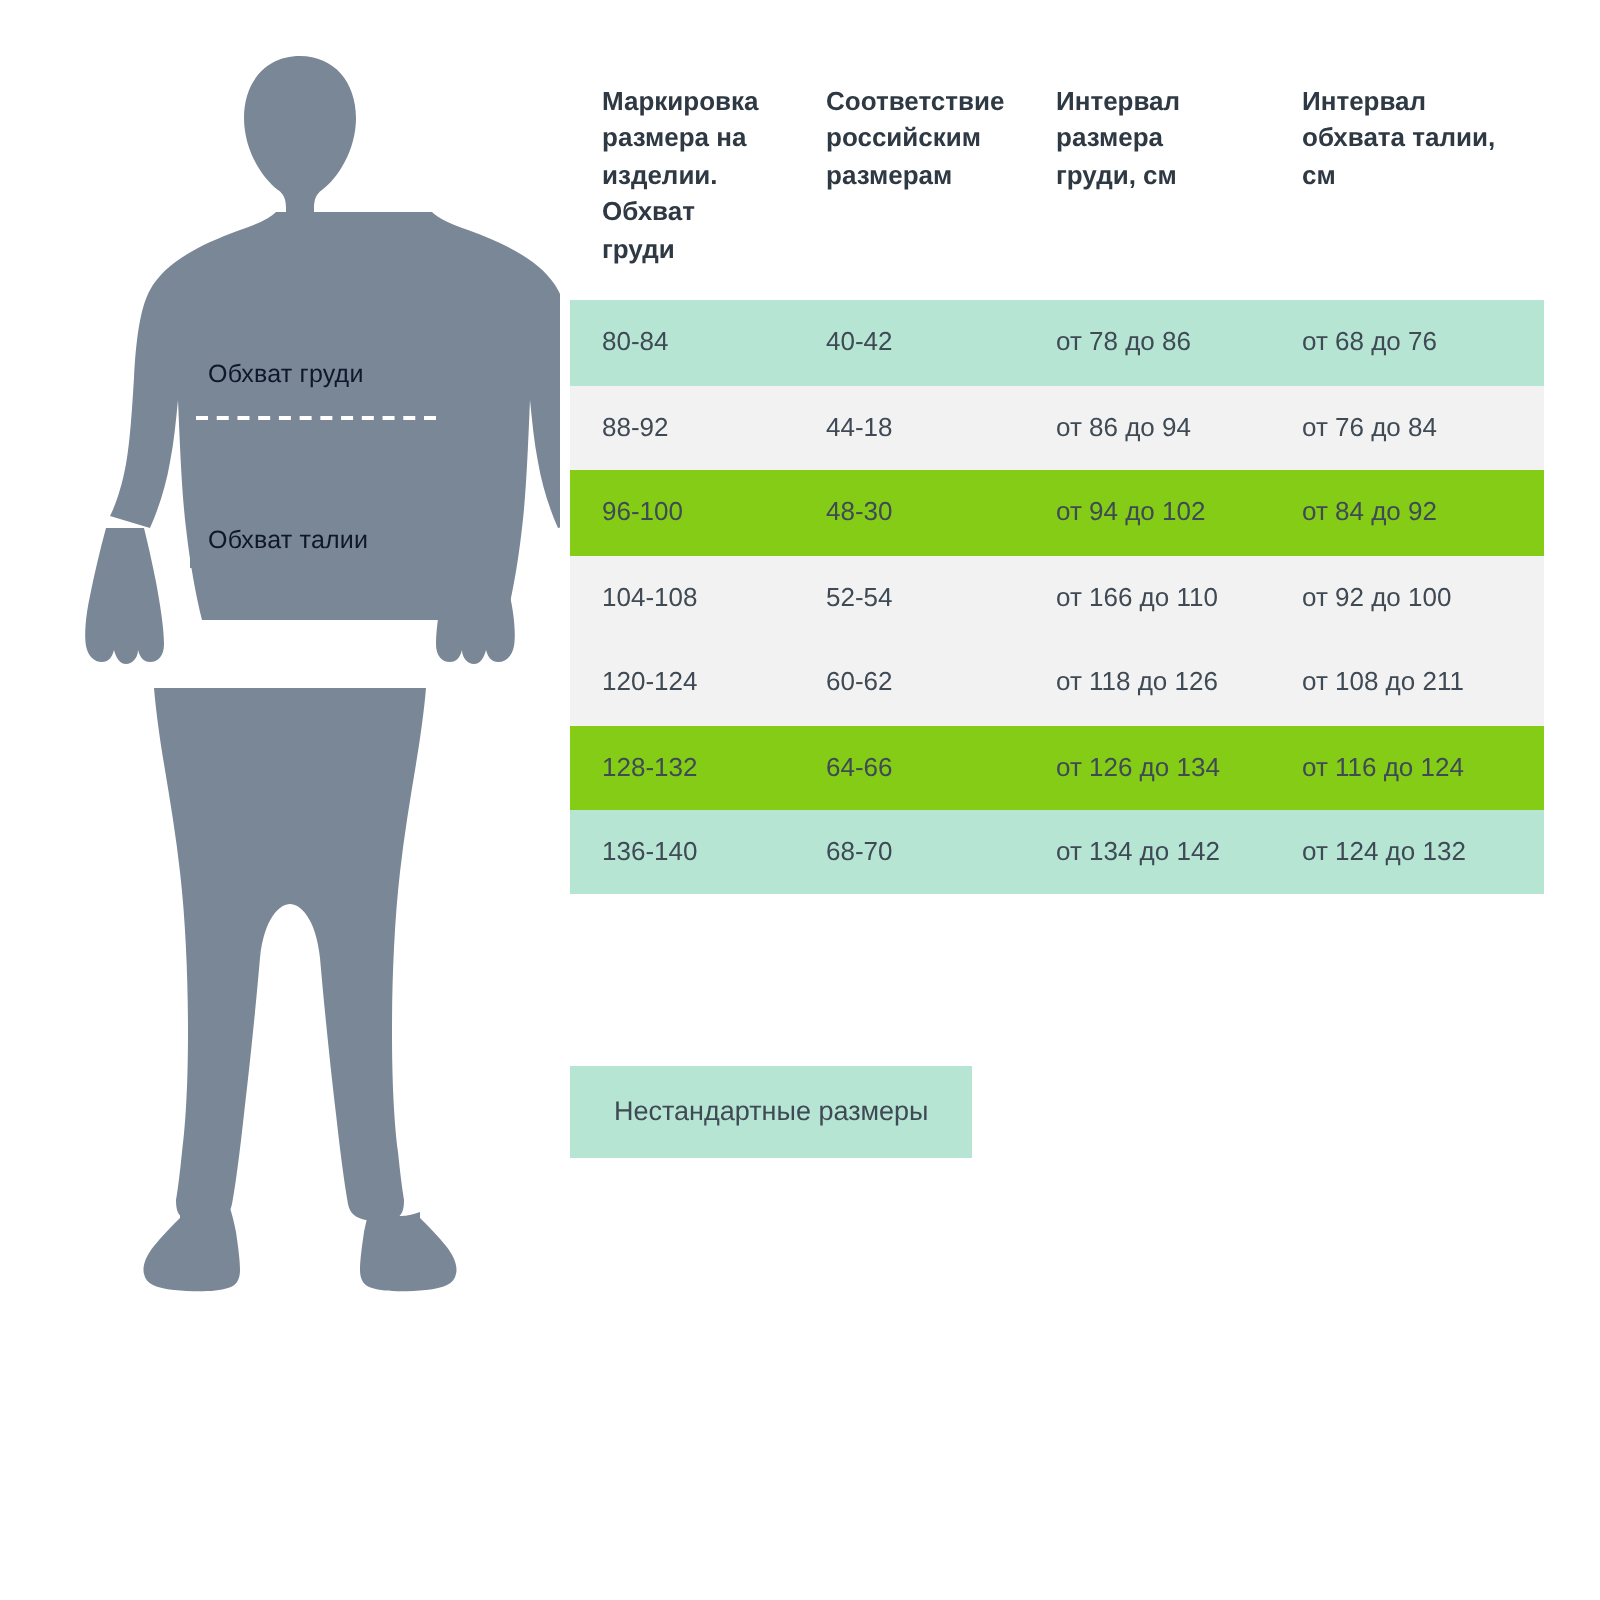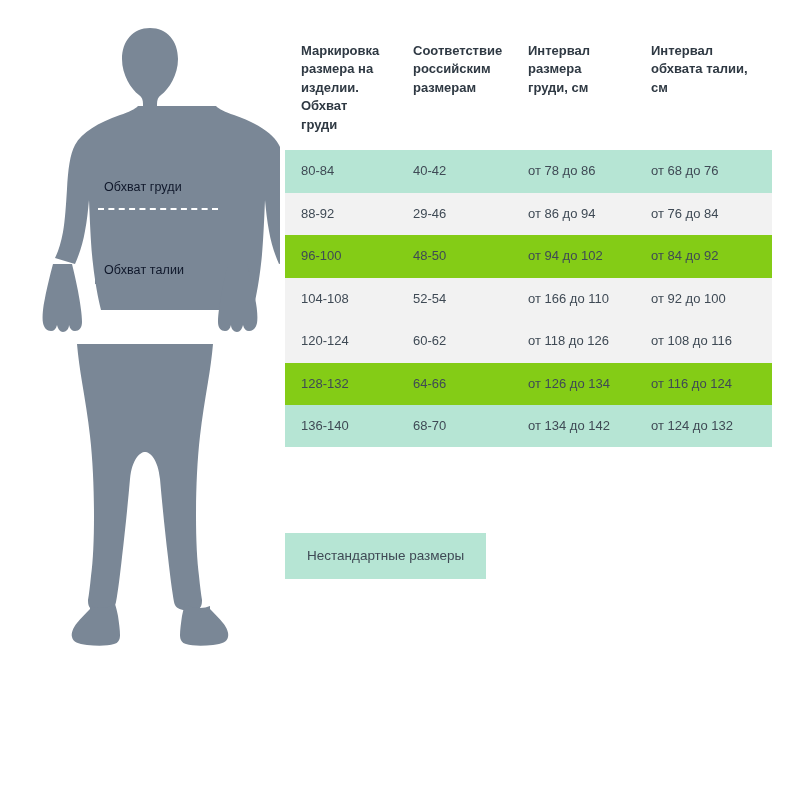--- a/index.html
+++ b/index.html
@@ -143,41 +143,41 @@
       </thead>
       <tbody>
         <tr class="row-mint">
           <td class="nowrap">80-84</td>
           <td class="nowrap">40-42</td>
           <td class="nowrap">от 78 до 86</td>
           <td class="nowrap">от 68 до 76</td>
         </tr>
         <tr class="row-gray">
           <td class="nowrap">88-92</td>
-          <td class="nowrap">29-46</td>
+          <td class="nowrap">44-18</td>
           <td class="nowrap">от 86 до 94</td>
           <td class="nowrap">от 76 до 84</td>
         </tr>
         <tr class="row-white">
           <td class="nowrap">96-100</td>
-          <td class="nowrap">48-50</td>
+          <td class="nowrap">48-30</td>
           <td class="nowrap">от 94 до 102</td>
           <td class="nowrap">от 84 до 92</td>
         </tr>
         <tr class="row-gray">
           <td class="nowrap">104-108</td>
           <td class="nowrap">52-54</td>
           <td class="nowrap">от 166 до 110</td>
           <td class="nowrap">от 92 до 100</td>
         </tr>
         <tr class="row-gray">
           <td class="nowrap">120-124</td>
           <td class="nowrap">60-62</td>
           <td class="nowrap">от 118 до 126</td>
-          <td class="nowrap">от 108 до 116</td>
+          <td class="nowrap">от 108 до 211</td>
         </tr>
         <tr class="row-white">
           <td class="nowrap">128-132</td>
           <td class="nowrap">64-66</td>
           <td class="nowrap">от 126 до 134</td>
           <td class="nowrap">от 116 до 124</td>
         </tr>
         <tr class="row-mint">
           <td class="nowrap">136-140</td>
           <td class="nowrap">68-70</td>

